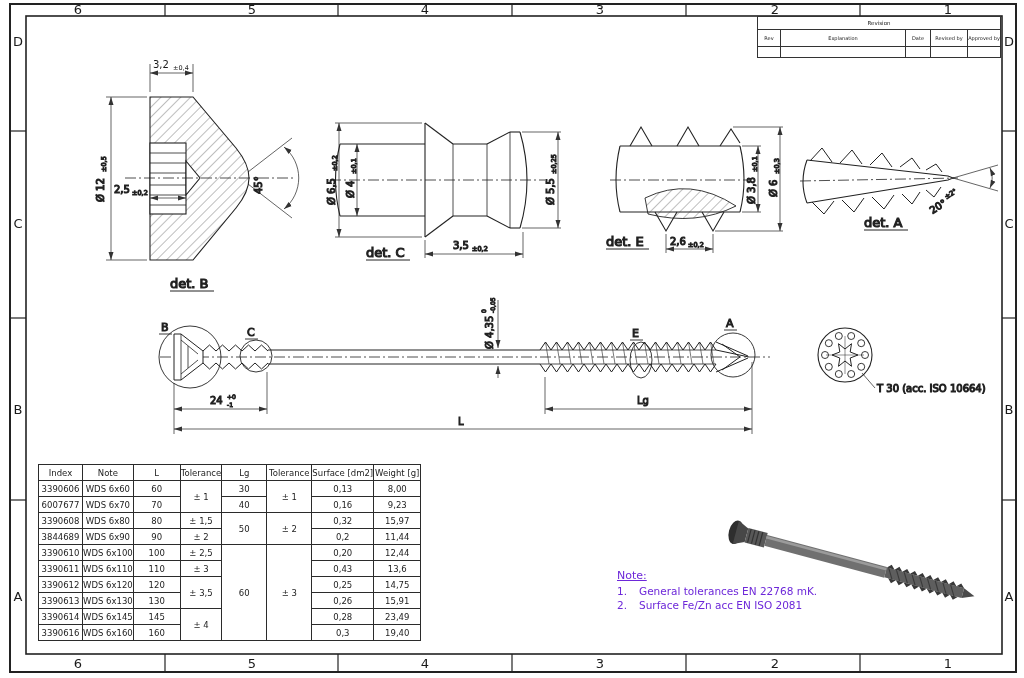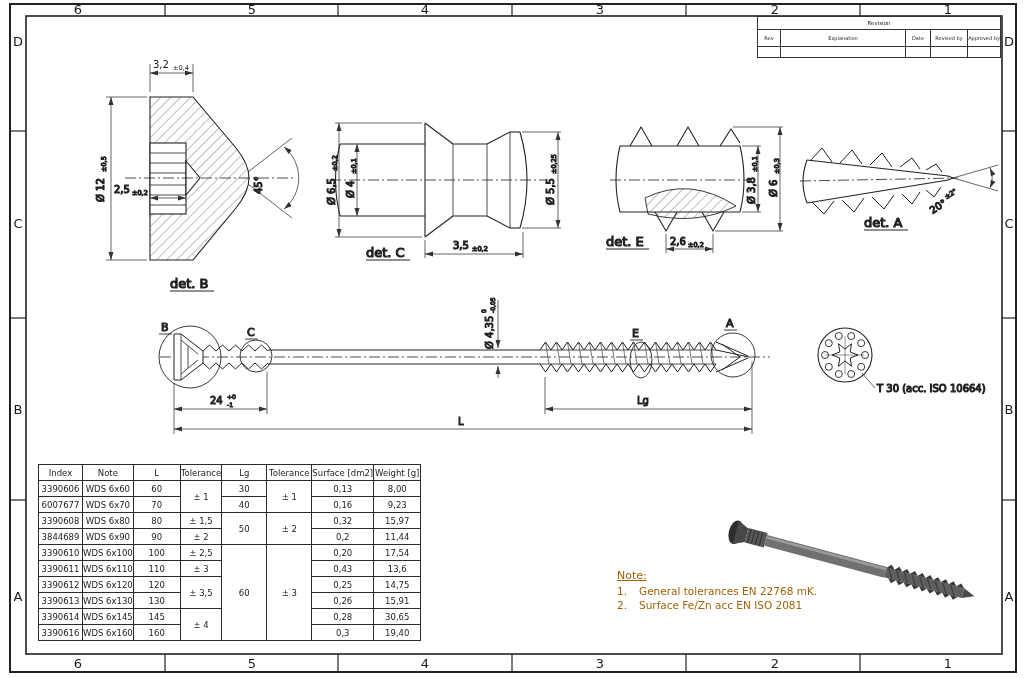--- a/index.html
+++ b/index.html
@@ -12,21 +12,21 @@
   .supsub{font-size:6px}
   .lbl{font-size:13px}
   .mk{font-size:11px}
   .zone{font-size:13px}
   .tb5{font-size:5px}
   
   .sheet-table{position:absolute;left:38px;top:464px;border-collapse:collapse;table-layout:fixed;background:#fff}
   .sheet-table td,.sheet-table th{border:1px solid #2b2b2b;font-size:8.5px;font-weight:normal;
       text-align:center;vertical-align:middle;padding:0;height:15px;color:#222;overflow:hidden;white-space:nowrap}
   
-  .note{position:absolute;left:617px;top:569px;color:#a16207}
+  .note{position:absolute;left:617px;top:569px;color:#6d28d9}
   .note-title{font-size:11px;text-decoration:underline;margin-bottom:3px}
   .note-item{font-size:10.5px;line-height:13.5px;display:flex}
   .note-item .n{width:22px}
   
   .tblock{position:absolute;left:757px;top:16px;width:244px;border:1px solid #333;background:#fff;box-sizing:border-box}
   .tb-row1{height:12px;border-bottom:1px solid #333;display:flex;align-items:center;justify-content:center;font-size:5.5px;color:#222}
   .tb-row{display:flex;border-bottom:1px solid #333}
   .tb-row:last-child{border-bottom:none}
   .tb-cell{border-right:1px solid #333;display:flex;align-items:center;justify-content:center;
            text-align:center;color:#222;box-sizing:border-box;overflow:hidden}
@@ -465,21 +465,21 @@
     <td>11,44</td>
   </tr>
   <tr>
     <td>3390610</td>
     <td>WDS 6x100</td>
     <td>100</td>
     <td>± 2,5</td>
     <td rowspan="6">60</td>
     <td rowspan="6">± 3</td>
     <td>0,20</td>
-    <td>17,54</td>
+    <td>12,44</td>
   </tr>
   <tr>
     <td>3390611</td>
     <td>WDS 6x110</td>
     <td>110</td>
     <td>± 3</td>
     <td>0,43</td>
     <td>13,6</td>
   </tr>
   <tr>
@@ -496,21 +496,21 @@
     <td>130</td>
     <td>0,26</td>
     <td>15,91</td>
   </tr>
   <tr>
     <td>3390614</td>
     <td>WDS 6x145</td>
     <td>145</td>
     <td rowspan="2">± 4</td>
     <td>0,28</td>
-    <td>30,65</td>
+    <td>23,49</td>
   </tr>
   <tr>
     <td>3390616</td>
     <td>WDS 6x160</td>
     <td>160</td>
     <td>0,3</td>
     <td>19,40</td>
   </tr>
 </tbody>
   </table>

